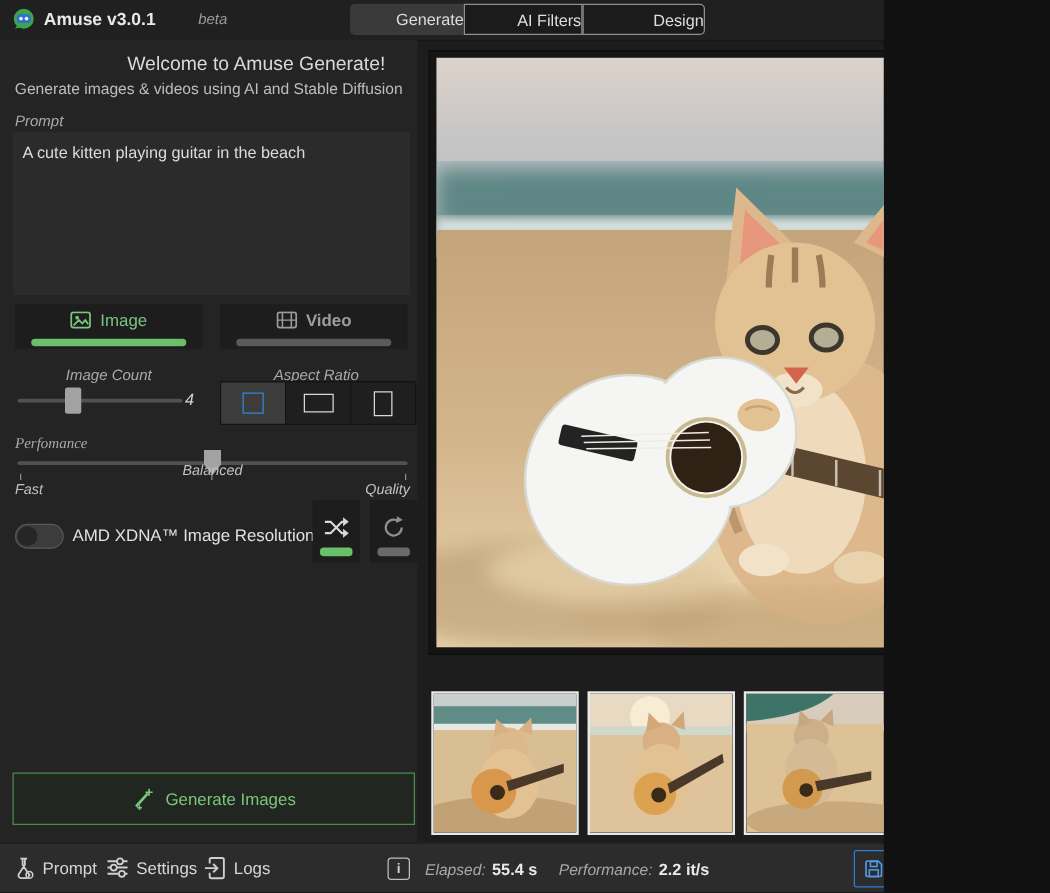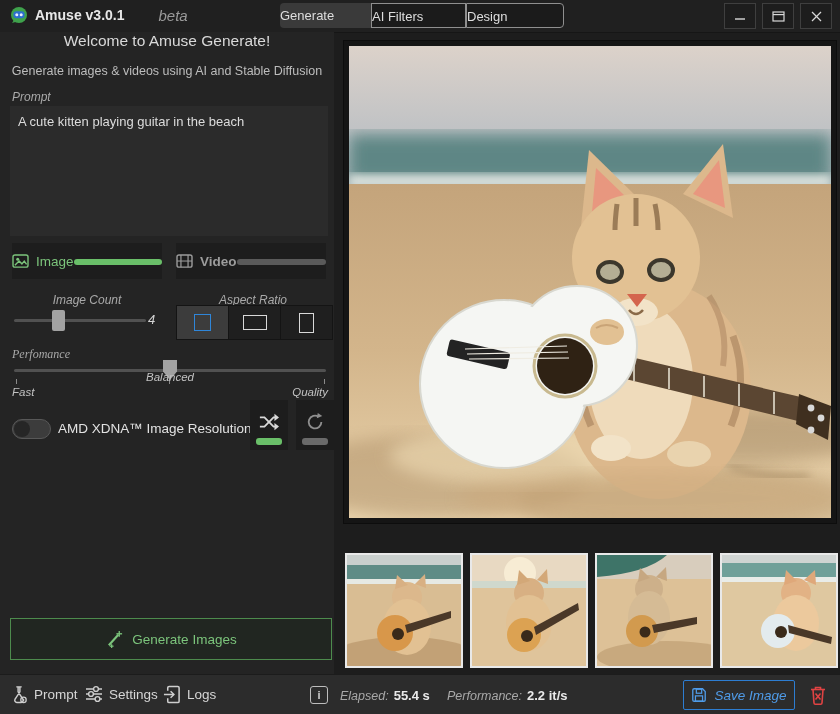--- a/index.html
+++ b/index.html
@@ -1,36 +1,36 @@
 <!DOCTYPE html>
 <html><head>
 <meta charset="utf-8">
 <style>
   html,body{margin:0;padding:0;background:#111;}
-  #app{position:relative;width:840px;height:714px;background:#1d1d1d;overflow:hidden;
+  #app{position:relative;width:707px;height:714px;background:#1d1d1d;overflow:hidden;
        font-family:"Liberation Sans",sans-serif;color:#ddd;-webkit-font-smoothing:antialiased;}
   .abs{position:absolute;}
   
   #header{left:0;top:0;width:840px;height:32px;background:#202020;border-bottom:1px solid #161616;}
   #logo-row{left:10px;top:6px;display:flex;align-items:center;gap:7px;}
   #app-title{font-size:14px;font-weight:bold;color:#e8e8e8;}
-  #app-badge{font-size:15px;font-style:italic;color:#9a9a9a;margin-left:4px;padding-left:23px;}
-  .tab{height:25px;line-height:25px;text-align:left;font-size:13px;color:#dedede;box-sizing:border-box;}
+  #app-badge{font-size:12px;font-style:italic;color:#9a9a9a;margin-left:4px;padding-left:23px;}
+  .tab{height:25px;line-height:25px;text-align:right;font-size:13px;color:#dedede;box-sizing:border-box;}
   .tab.active{background:#3a3a3a;border-radius:4px 0 0 4px;}
   .tab.inactive{background:#1b1b1b;border:1px solid #8f8f8f;}
   .winbtn{width:32px;height:26px;background:#1d1d1d;border:1px solid #3f3f3f;box-sizing:border-box;
           display:flex;align-items:center;justify-content:center;}
   
   #panel{left:0;top:32px;width:334px;height:642px;background:#242424;}
   .h-title{width:334px;text-align:center;font-size:15.5px;color:#d9d9d9;}
   .h-sub{width:334px;text-align:center;font-size:12.5px;color:#bdbdbd;}
   .lbl{font-style:italic;font-size:12px;color:#a9a9a9;}
   #prompt-box{left:10px;top:74px;width:318px;height:130px;background:#2b2b2b;border:none;resize:none;
               color:#dcdcdc;font-size:13px;font-family:"Liberation Sans",sans-serif;padding:8px;box-sizing:border-box;outline:none;}
-  .mode-btn{width:150px;height:36px;background:#1d1d1d;display:flex;flex-direction:row;align-items:center;}
+  .mode-btn{width:150px;height:36px;background:#1d1d1d;display:flex;flex-direction:column;align-items:center;}
   .mode-top{display:flex;align-items:center;gap:7px;height:26px;font-size:13.5px;}
   .pill{height:6px;border-radius:3px;}
   .track{height:3px;background:#515151;border-radius:2px;}
   .aspect-cell{width:51px;height:33px;display:flex;align-items:center;justify-content:center;background:#1f1f1f;}
   .tickline{width:1px;height:5px;background:#8a8a8a;}
   .ticklbl{font-style:italic;font-size:11.5px;color:#c2c2c2;}
   .iconbox{width:38px;height:50px;background:#1d1d1d;display:flex;flex-direction:column;align-items:center;justify-content:flex-end;}
   #gen-btn{left:10px;top:586px;width:320px;height:40px;border:1px solid #4d8b4d;background:#212621;
            display:flex;align-items:center;justify-content:center;gap:8px;color:#7cc57c;font-size:13.5px;cursor:pointer;}
   
@@ -84,21 +84,21 @@
       <div class="winbtn">
         <svg width="11" height="11" viewBox="0 0 11 11">
           <line x1="1" y1="1" x2="10" y2="10" stroke="#d8d8d8" stroke-width="1.3"></line>
           <line x1="10" y1="1" x2="1" y2="10" stroke="#d8d8d8" stroke-width="1.3"></line>
         </svg>
       </div>
     </div>
   </div>
 
   <div id="panel" class="abs">
-    <div class="abs h-title" style="top:0;">Welcome to Amuse Generate!</div>
+    <div class="abs h-title" style="top:11px;margin-left:38px;">Welcome to Amuse Generate!</div>
     <div class="abs h-sub" style="top:32px;">Generate images &amp; videos using AI and Stable Diffusion</div>
 
     <div class="abs lbl" style="left:12px;top:58px;">Prompt</div>
     <textarea id="prompt-box" class="abs" style="">A cute kitten playing guitar in the beach</textarea>
 
     <div class="abs mode-btn" style="left:12px;top:211px;">
       <div class="mode-top" style="color:#7cc57c;">
         <svg width="17" height="15" viewBox="0 0 18 16">
           <rect x="1" y="1" width="16" height="13" rx="2" fill="none" stroke="#7cc57c" stroke-width="1.5"></rect>
           <circle cx="6" cy="5.5" r="1.6" fill="#7cc57c"></circle>

